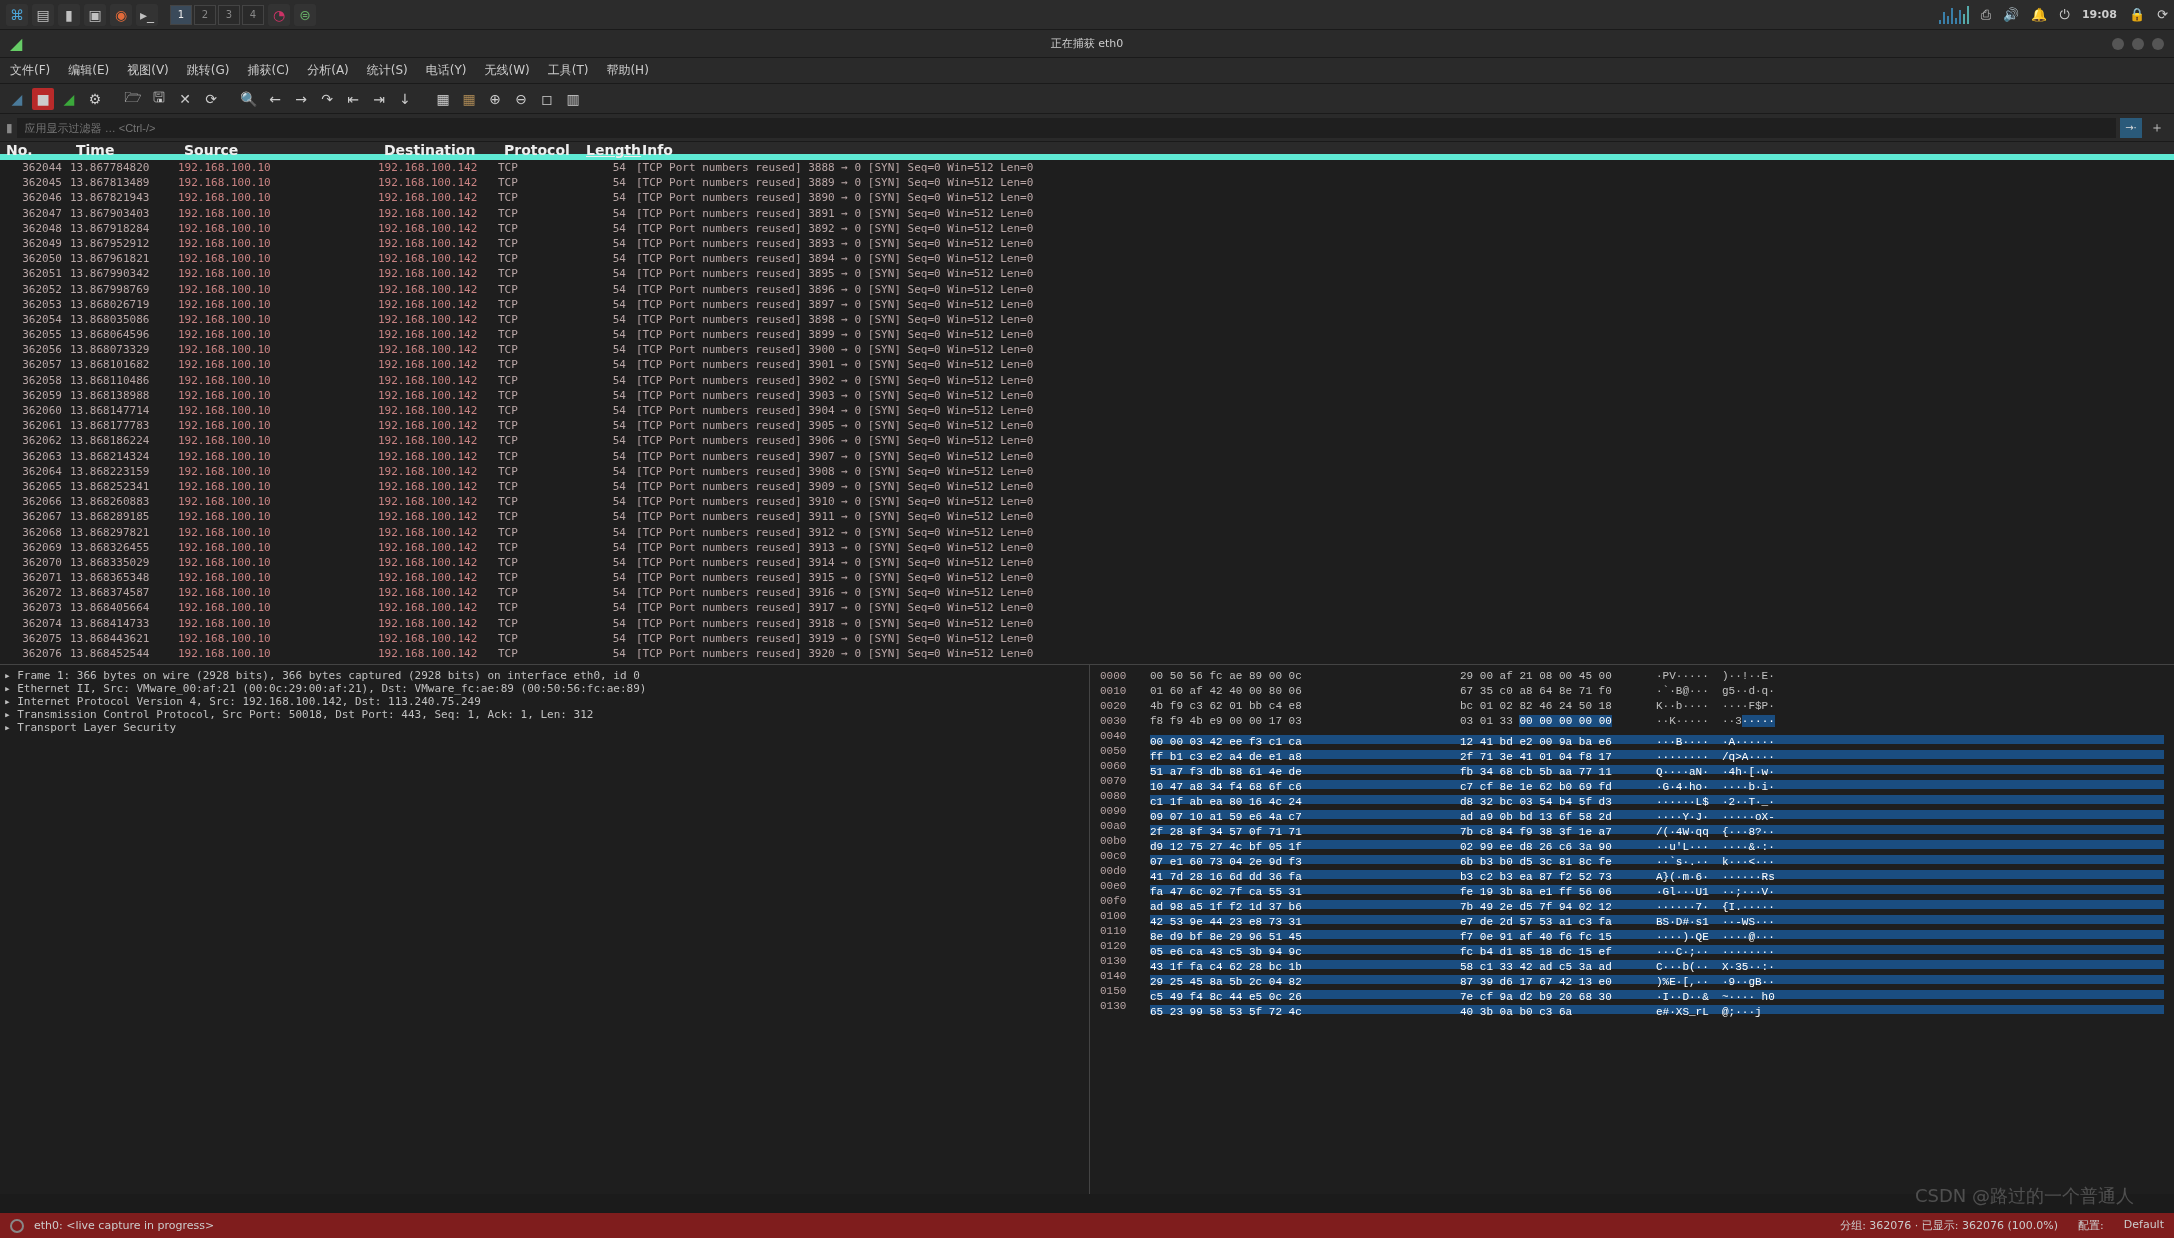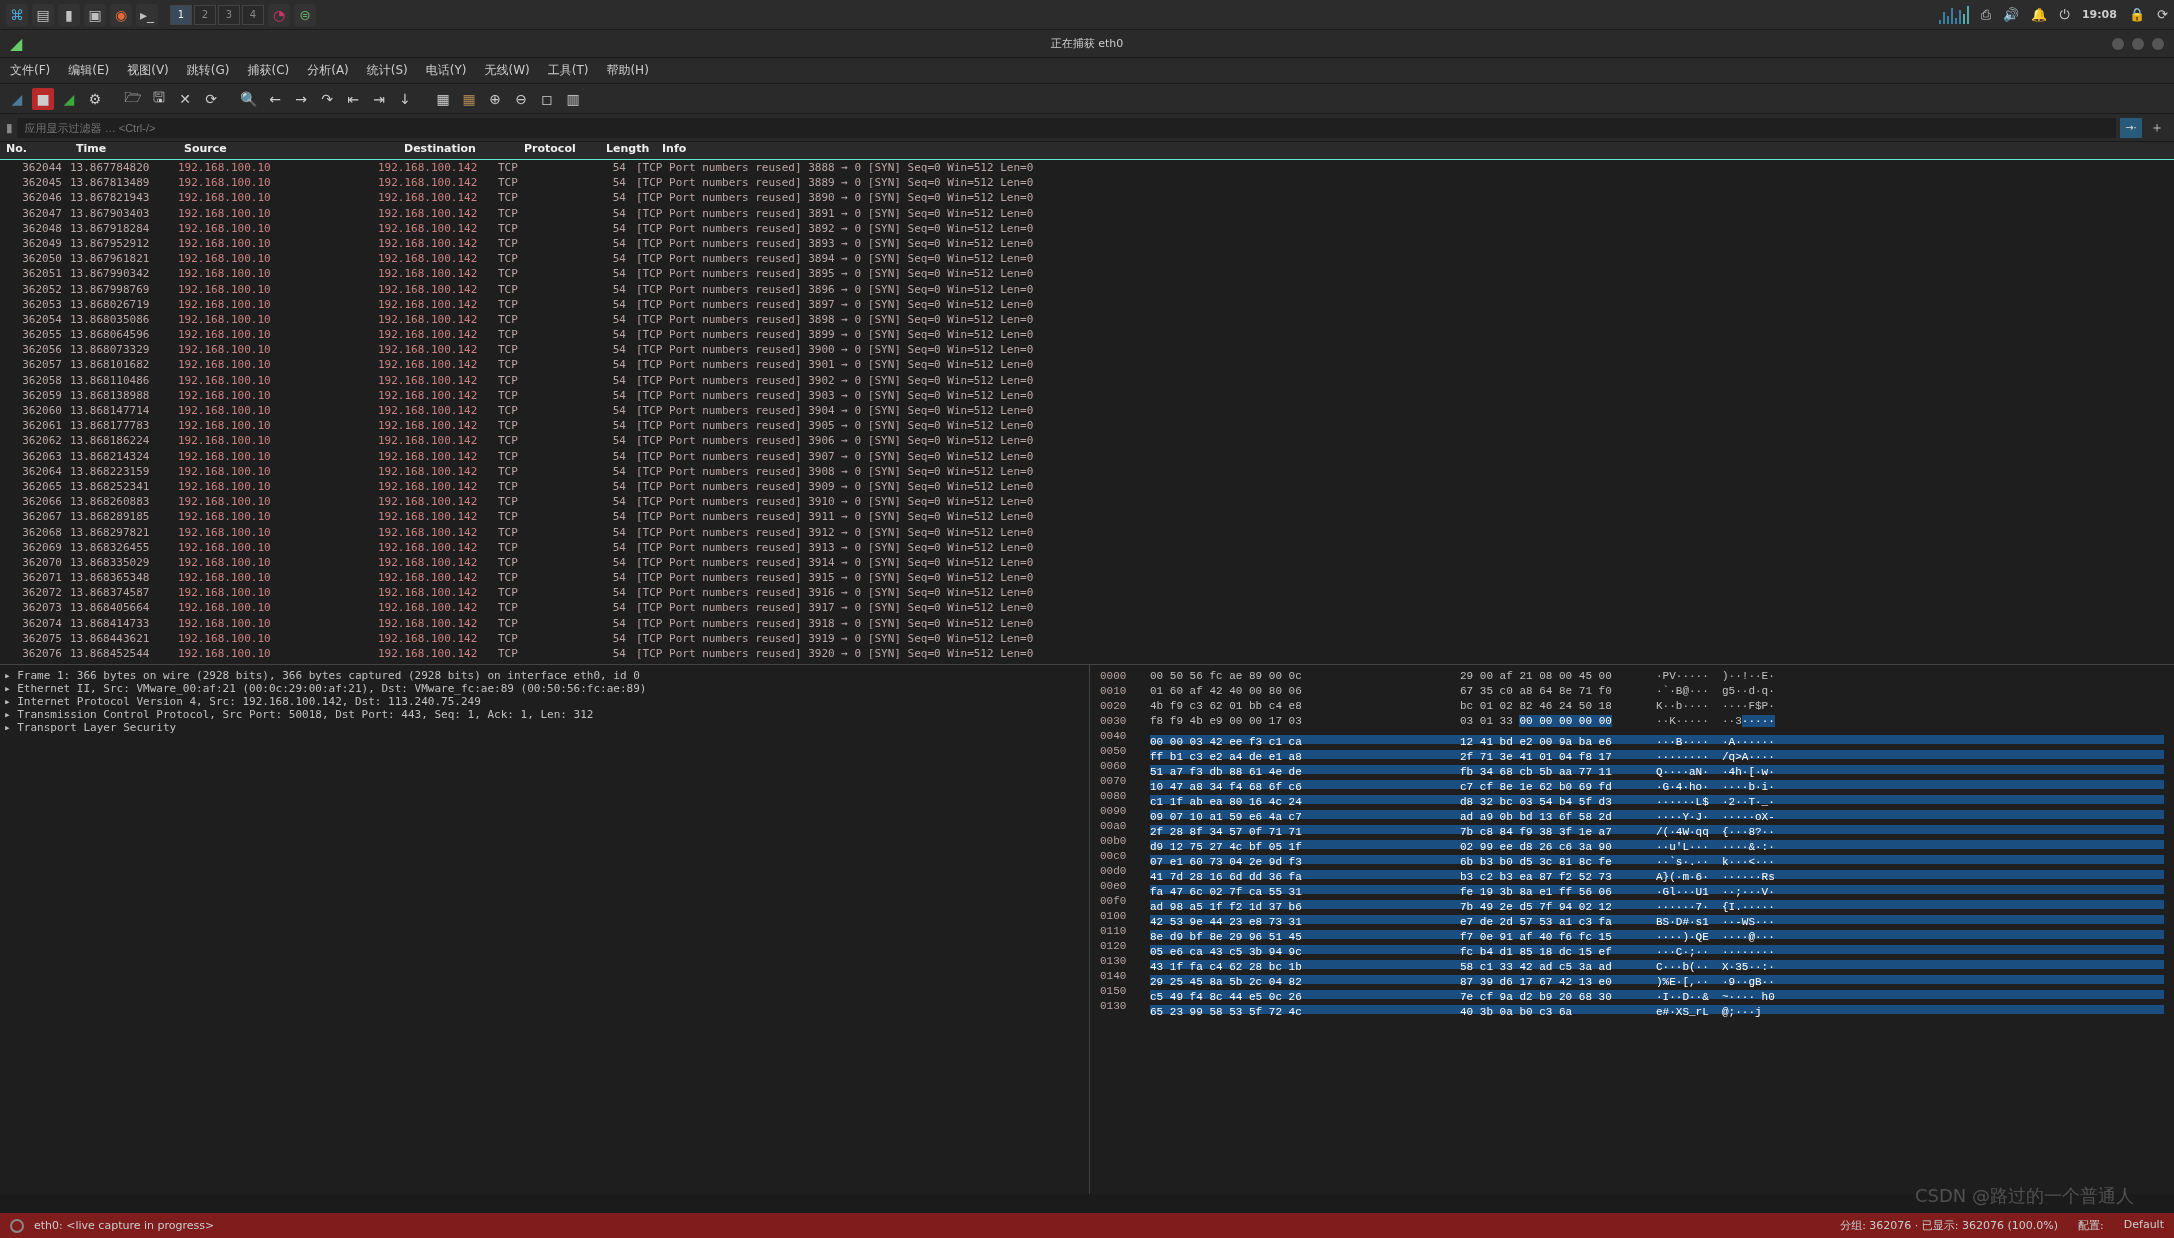--- a/index.html
+++ b/index.html
@@ -25,27 +25,27 @@
 .toolbar { height: 30px; background: #2a2a2a; display: flex; align-items: center; padding: 0 6px; gap: 4px; border-bottom: 1px solid #1a1a1a; }
 .toolbar .tbtn { width: 22px; height: 22px; display: flex; align-items: center; justify-content: center; cursor: pointer; font-size: 14px; color: #ccc; }
 .toolbar .tbtn.green { color: #3ba83b; }
 .toolbar .tbtn.red { background: #b82a2a; border-radius: 2px; }
 .toolbar .sep { width: 8px; }
 .filterbar { height: 28px; background: #2a2a2a; display: flex; align-items: center; padding: 0 6px; gap: 4px; border-bottom: 1px solid #1a1a1a; }
 .filterbar .bookmark { font-size: 12px; color: #888; }
 .filterbar input { flex: 1; background: #1f1f1f; border: none; color: #888; font-size: 11px; padding: 4px 8px; height: 20px; }
 .filterbar .end-btn { width: 22px; height: 20px; background: #2a5a7a; display: flex; align-items: center; justify-content: center; cursor: pointer; color: #ddd; font-size: 10px; }
 .filterbar .plus { color: #bbb; font-size: 14px; cursor: pointer; padding: 0 4px; }
-.packet-header { height: 18px; background: #2a2a2a; display: flex; color: #eee; font-size: 11px; font-weight: bold; padding-left: 6px; border-bottom: 1px solid #5eead4; }
+.packet-header { height: 18px; background: #2a2a2a; display: flex; color: #eee; font-size: 14px; font-weight: bold; padding-left: 6px; border-bottom: 6px solid #5eead4; }
 .packet-header .c-no { width: 70px; }
 .packet-header .c-time { width: 108px; }
 .packet-header .c-src { width: 200px; }
-.packet-header .c-dst { width: 120px; margin-left: 20px; }
+.packet-header .c-dst { width: 120px; }
 .packet-header .c-proto { width: 82px; }
-.packet-header .c-len { width: 56px; text-align: left; padding-right: 10px; }
+.packet-header .c-len { width: 56px; text-align: left; padding-right: 10px; text-decoration: underline; }
 .packet-header .c-info { flex: 1; }
 .packet-list { height: 504px; overflow: hidden; background: #1e1e1e; font-family: monospace; font-size: 11px; }
 .packet-row { display: flex; color: #b9a6a6; height: 15.2px; line-height: 15.2px; cursor: pointer; }
 .packet-row .c-no { width: 70px; color: #b9a6a6; text-align: right; padding-right: 8px; }
 .packet-row .c-time { width: 108px; }
 .packet-row .c-src { width: 200px; color: #c98383; }
 .packet-row .c-dst { width: 120px; color: #c98383; }
 .packet-row .c-proto { width: 82px; }
 .packet-row .c-len { width: 56px; text-align: right; padding-right: 10px; }
 .packet-row .c-info { flex: 1; }

